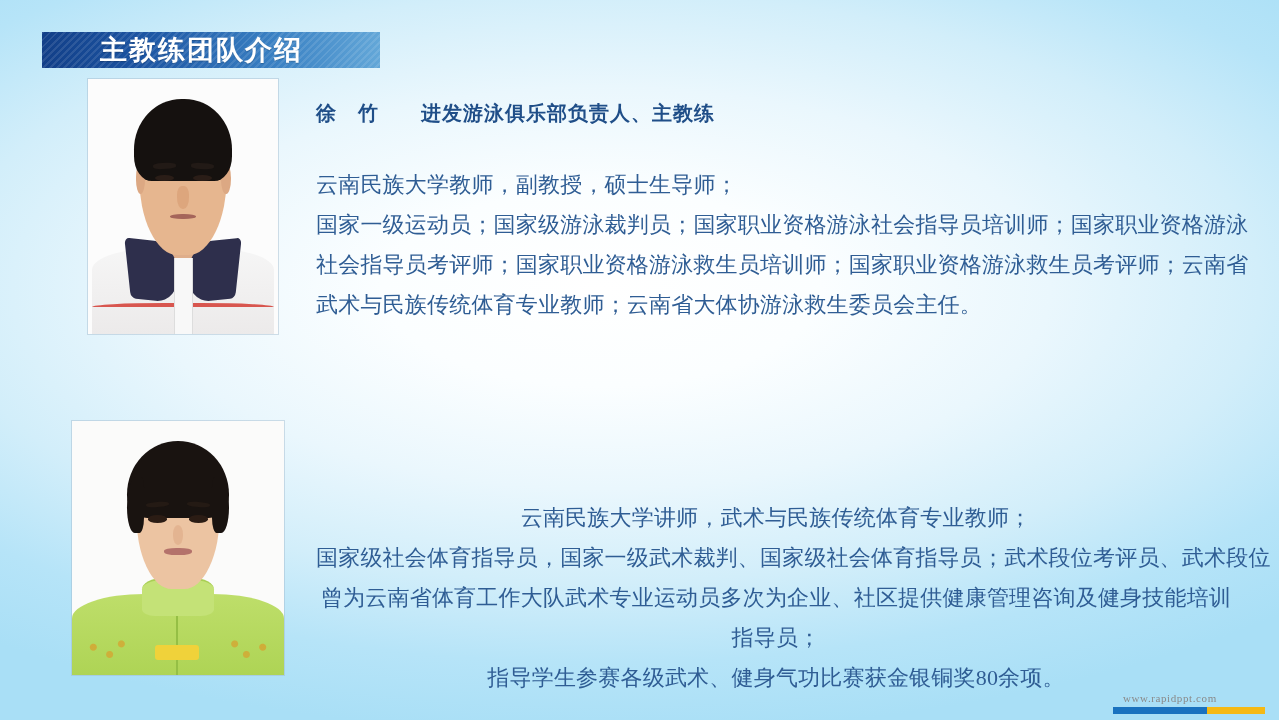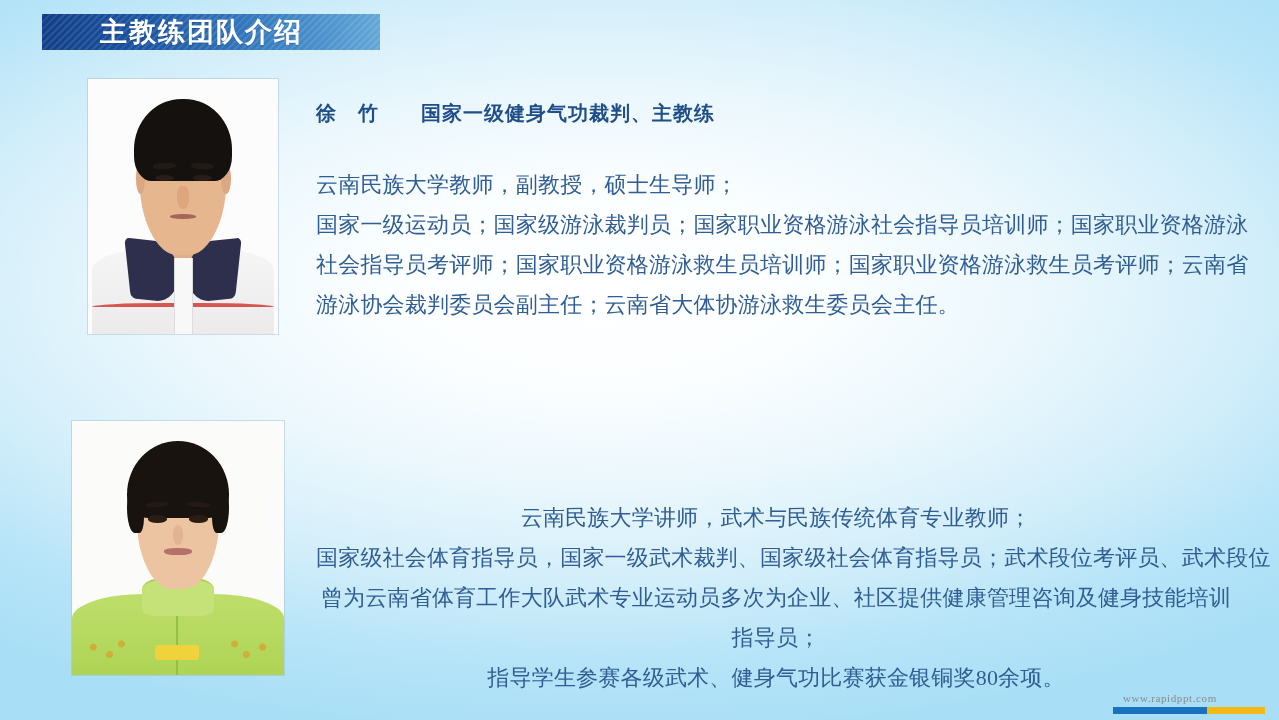--- a/index.html
+++ b/index.html
@@ -28,21 +28,21 @@
         #a9dff6 100%);
   }
 
   
   .title-bar {
     position: absolute;
     left: 0;
     top: 14px;
     height: 54px;
     display: flex;
-    align-items: flex-start;
+    align-items: flex-end;
   }
   .title-accent {
     width: 22px;
     background: linear-gradient(180deg, #fdc400 0%, #f7b500 100%);
   }
   .title-gap {
     width: 20px;
   }
   .title-band {
     position: relative;
@@ -274,26 +274,26 @@
       <div class="p1-hair"></div>
       <div class="p1-brow-l"></div>
       <div class="p1-brow-r"></div>
       <div class="p1-eye-l"></div>
       <div class="p1-eye-r"></div>
       <div class="p1-nose"></div>
       <div class="p1-mouth"></div>
     </div>
   </div>
 
-  <div class="person-name" id="name-1">徐　竹　　国家一级健身气功裁判、主教练</div>
+  <div class="person-name" id="name-1">徐　竹　　进发游泳俱乐部负责人、主教练</div>
   <div class="bio" id="bio-1">
     <div class="bio-line">云南民族大学教师，副教授，硕士生导师；</div>
     <div class="bio-line">国家一级运动员；国家级游泳裁判员；国家职业资格游泳社会指导员培训师；国家职业资格游泳</div>
     <div class="bio-line">社会指导员考评师；国家职业资格游泳救生员培训师；国家职业资格游泳救生员考评师；云南省</div>
-    <div class="bio-line">游泳协会裁判委员会副主任；云南省大体协游泳救生委员会主任。</div>
+    <div class="bio-line">武术与民族传统体育专业教师；云南省大体协游泳救生委员会主任。</div>
   </div>
 
   <div class="photo-wrap" id="photo-2">
     <div class="portrait">
       <div class="p2-bg"></div>
       <div class="p2-uniform"></div>
       <div class="p2-seam"></div>
       <div class="p2-emb-l"></div>
       <div class="p2-emb-r"></div>
       <div class="p2-knot"></div>

